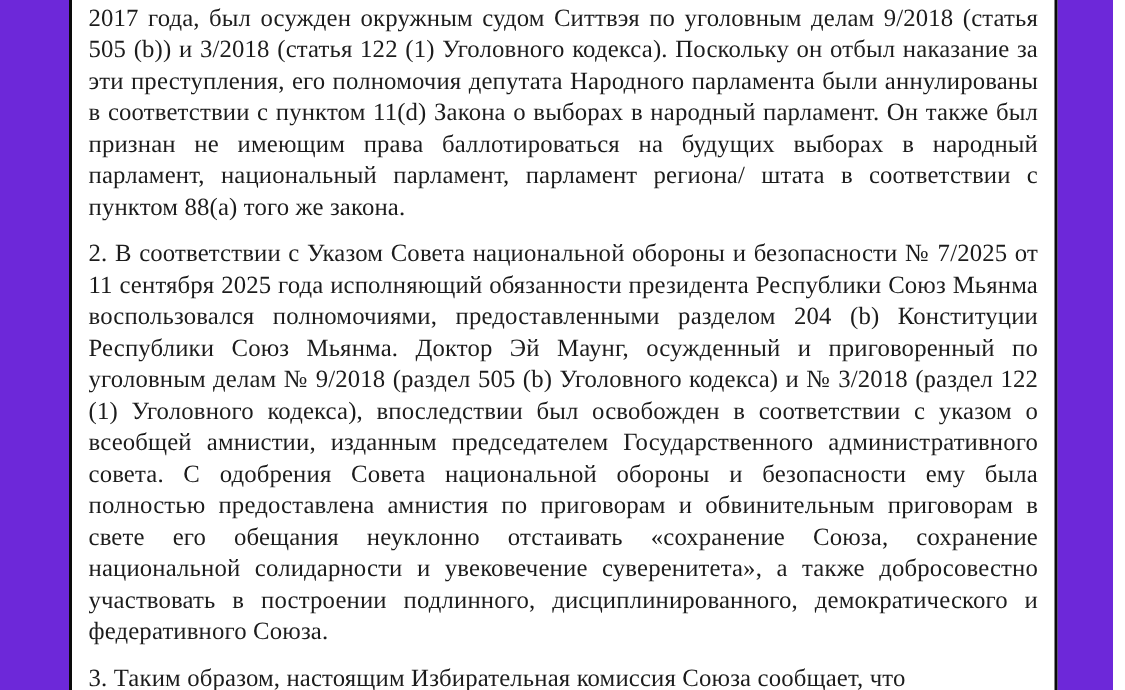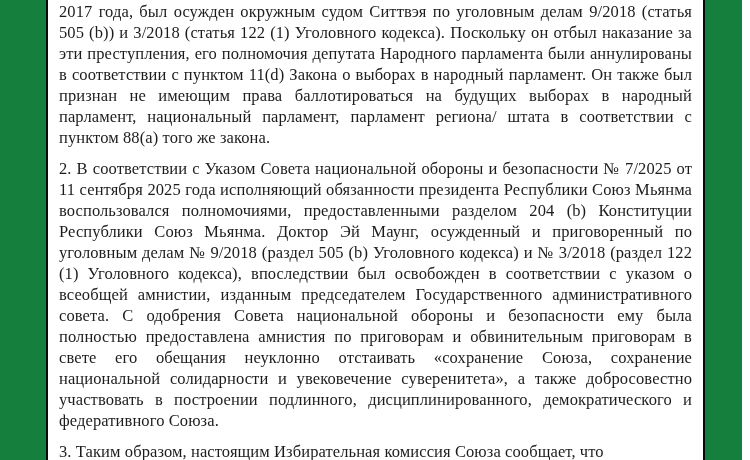--- a/index.html
+++ b/index.html
@@ -4,21 +4,21 @@
 <style>
   html, body {
     margin: 0;
     padding: 0;
     background: #ffffff;
   }
   .page {
     position: relative;
     width: 742px;
     height: 460px;
-    background: #15803d;
+    background: #6d28d9;
     overflow: hidden;
     font-family: "Liberation Serif", "DejaVu Serif", serif;
   }
   .doc-cell {
     position: absolute;
     top: 0;
     left: 46px;
     width: 659px;
     height: 470px; 
     border-left: 2px solid #0a0a0a;

